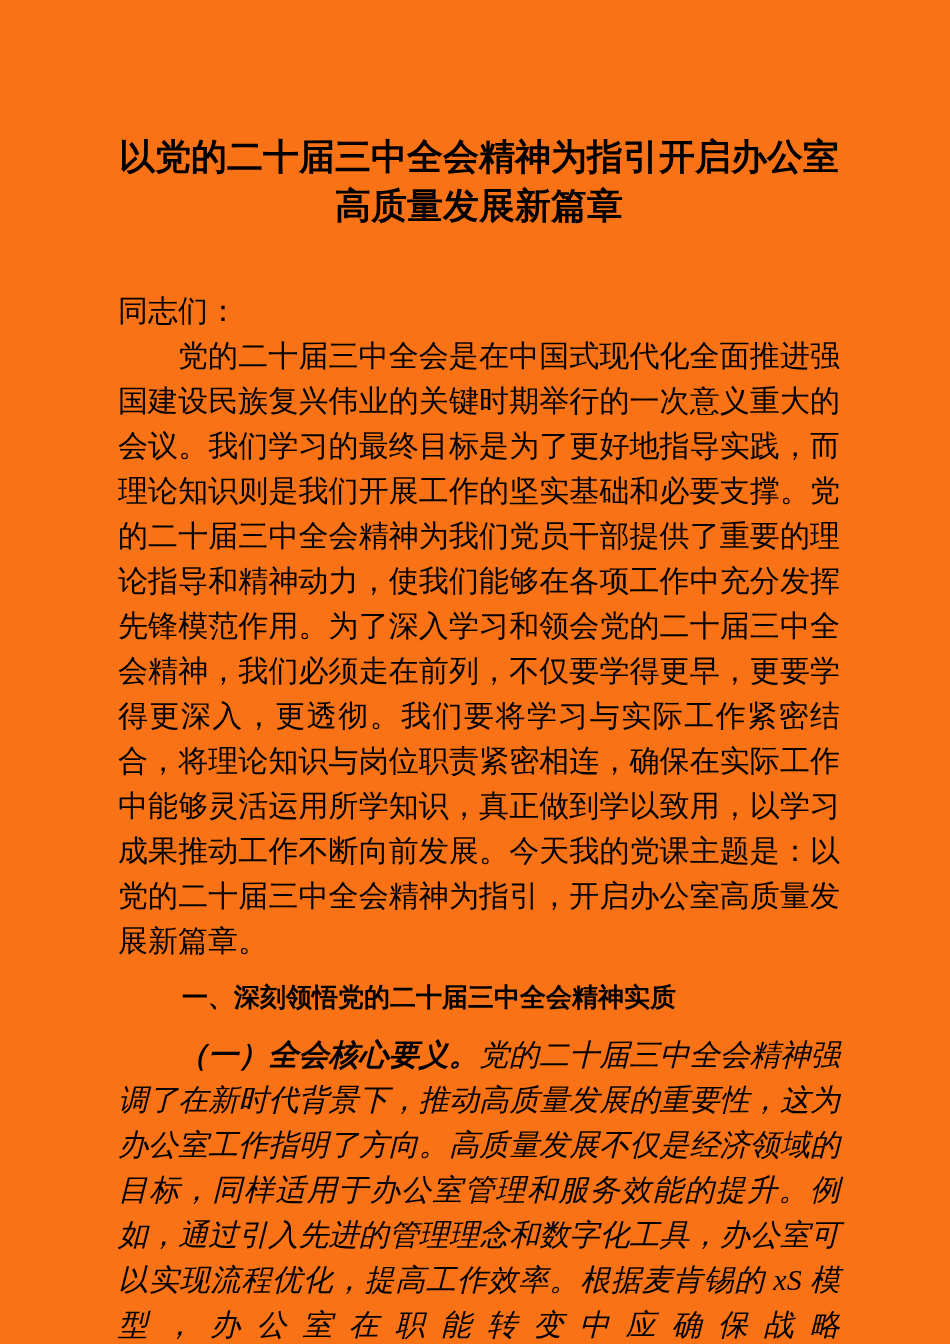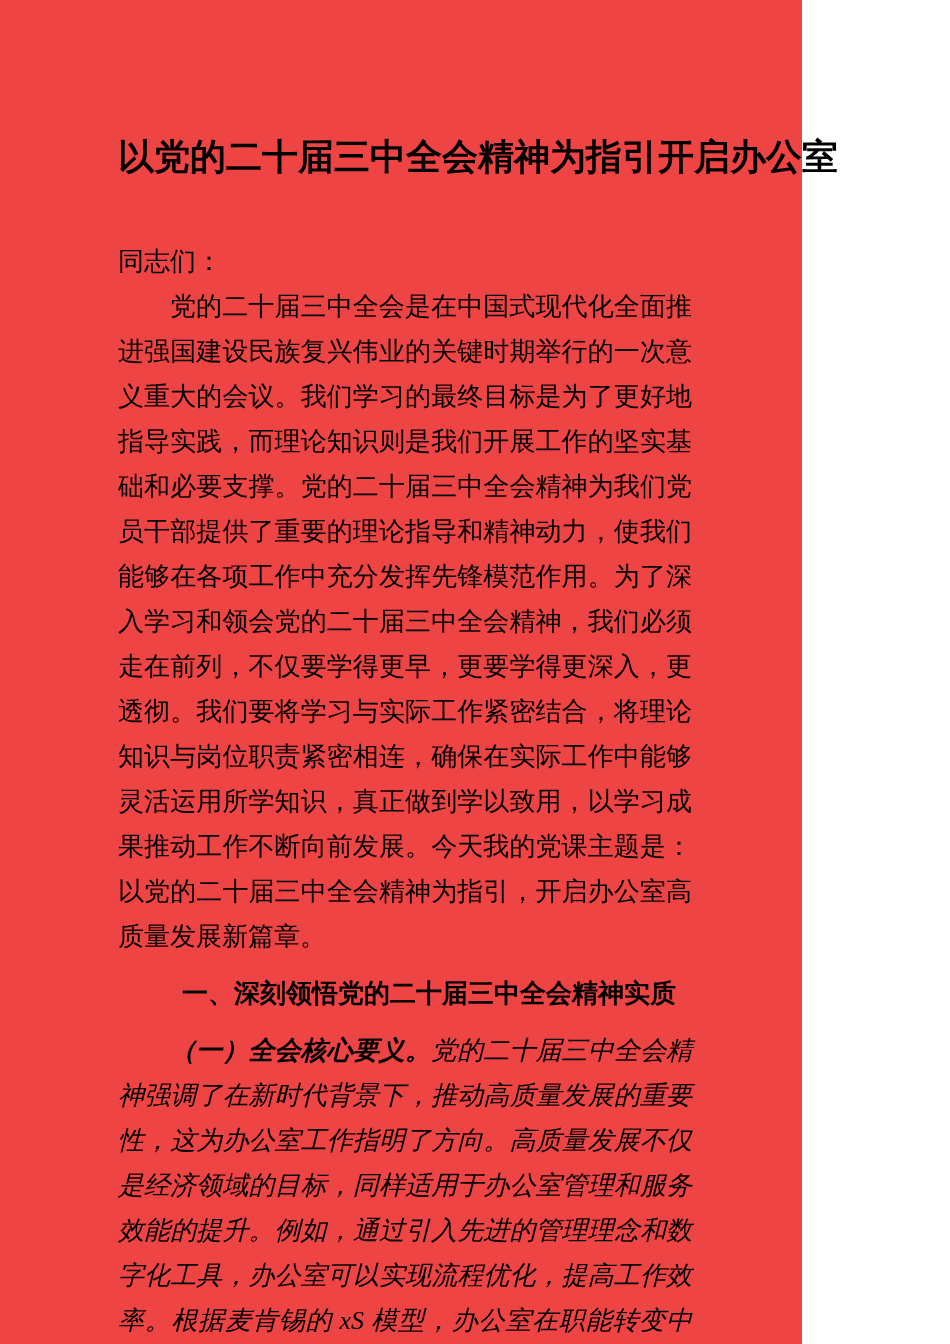--- a/index.html
+++ b/index.html
@@ -9,39 +9,39 @@
   }
   body {
     width: 950px;
     height: 1344px;
     overflow: hidden;
     font-family: "Liberation Serif", "DejaVu Serif", serif;
     color: #000000;
   }
   .page {
     box-sizing: border-box;
-    width: 802px;
+    width: 950px;
     height: 1344px;
     padding: 133px 110px 0 118px;
-    background: #ef4444;
+    background: #f97316;
   }
   .doc-title {
     text-align: center;
     font-weight: bold;
     font-size: 36px;
     line-height: 49px;
     margin: 0 0 57px 0;
     color: #000000;
   }
   .doc-title .title-line {
     white-space: nowrap;
   }
   .para {
     margin: 0;
-    font-size: 26px;
+    font-size: 30px;
     line-height: 45px;
     text-align: justify;
     text-indent: 2em;
     word-break: break-all;
     color: #000000;
   }
   .salutation {
     text-indent: 0;
   }
   .section-heading {
@@ -61,20 +61,21 @@
     font-style: italic;
   }
 </style>
 </head>
 <body>
 
 <div class="page">
 
   <h1 class="doc-title">
     <div class="title-line">以党的二十届三中全会精神为指引开启办公室</div>
+    <div class="title-line">高质量发展新篇章</div>
   </h1>
 
   <p class="para salutation">同志们：</p>
 
   <p class="para">党的二十届三中全会是在中国式现代化全面推进强国建设民族复兴伟业的关键时期举行的一次意义重大的会议。我们学习的最终目标是为了更好地指导实践，而理论知识则是我们开展工作的坚实基础和必要支撑。党的二十届三中全会精神为我们党员干部提供了重要的理论指导和精神动力，使我们能够在各项工作中充分发挥先锋模范作用。为了深入学习和领会党的二十届三中全会精神，我们必须走在前列，不仅要学得更早，更要学得更深入，更透彻。我们要将学习与实际工作紧密结合，将理论知识与岗位职责紧密相连，确保在实际工作中能够灵活运用所学知识，真正做到学以致用，以学习成果推动工作不断向前发展。今天我的党课主题是：以党的二十届三中全会精神为指引，开启办公室高质量发展新篇章。</p>
 
   <h2 class="section-heading">一、深刻领悟党的二十届三中全会精神实质</h2>
 
   <p class="para continued"><span class="lead-bold">（一）全会核心要义。</span><span>党的二十届三中全会精神强调了在新时代背景下，推动高质量发展的重要性，这为办公室工作指明了方向。高质量发展不仅是经济领域的目标，同样适用于办公室管理和服务效能的提升。例如，通过引入先进的管理理念和数字化工具，办公室可以实现流程优化，提高工作效率。根据麦肯锡的 xS 模型，办公室在职能转变中应确保战略</span></p>
 

